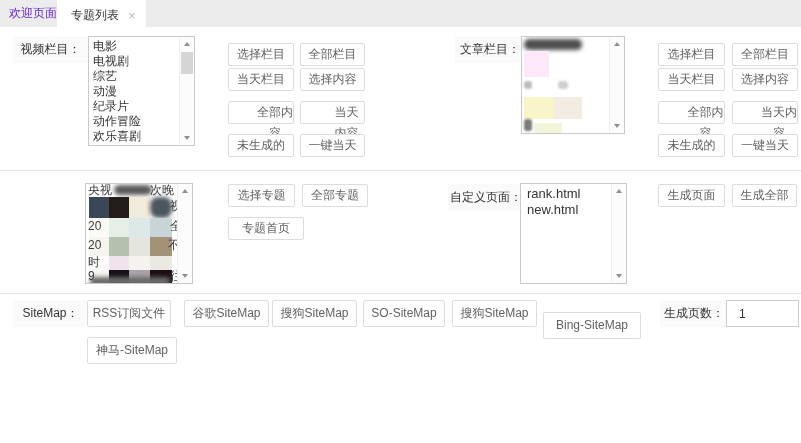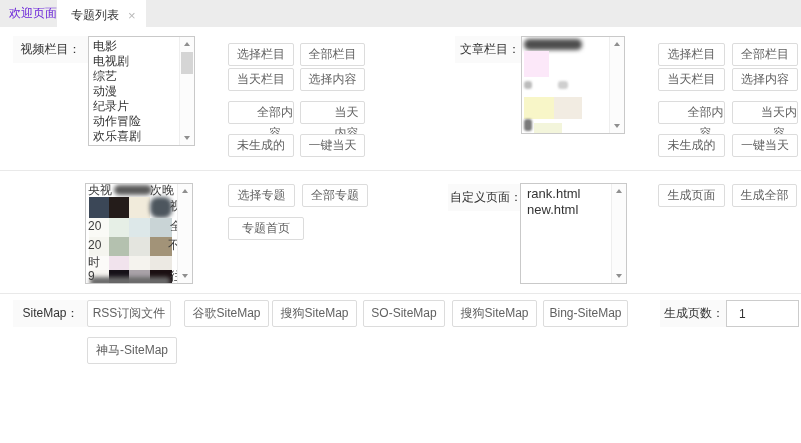--- a/index.html
+++ b/index.html
@@ -219,19 +219,19 @@
 
   <div class="divider" style="top:293px;"></div>
 
   <div class="flabel" style="left:13px;top:300px;width:75px;">SiteMap：</div>
 
   <button class="btn h27" style="left:87px;top:300px;width:84px;">RSS订阅文件</button>
   <button class="btn h27" style="left:184px;top:300px;width:85px;">谷歌SiteMap</button>
   <button class="btn h27" style="left:272px;top:300px;width:85px;">搜狗SiteMap</button>
   <button class="btn h27" style="left:363px;top:300px;width:82px;">SO-SiteMap</button>
   <button class="btn h27" style="left:452px;top:300px;width:85px;">搜狗SiteMap</button>
-  <button class="btn h27" style="left:543px;top:300px;width:85px;">Bing-SiteMap</button>
+  <button class="btn h27" style="left:543px;top:312px;width:98px;">Bing-SiteMap</button>
   <button class="btn h27" style="left:87px;top:337px;width:90px;">神马-SiteMap</button>
 
   <div class="flabel" style="left:660px;top:300px;width:68px;">生成页数：</div>
   <input class="input" style="left: 726px; top: 300px; width: 73px; height: 27px;" type="text" value="1">
 
 </div>
 
 </body></html>

